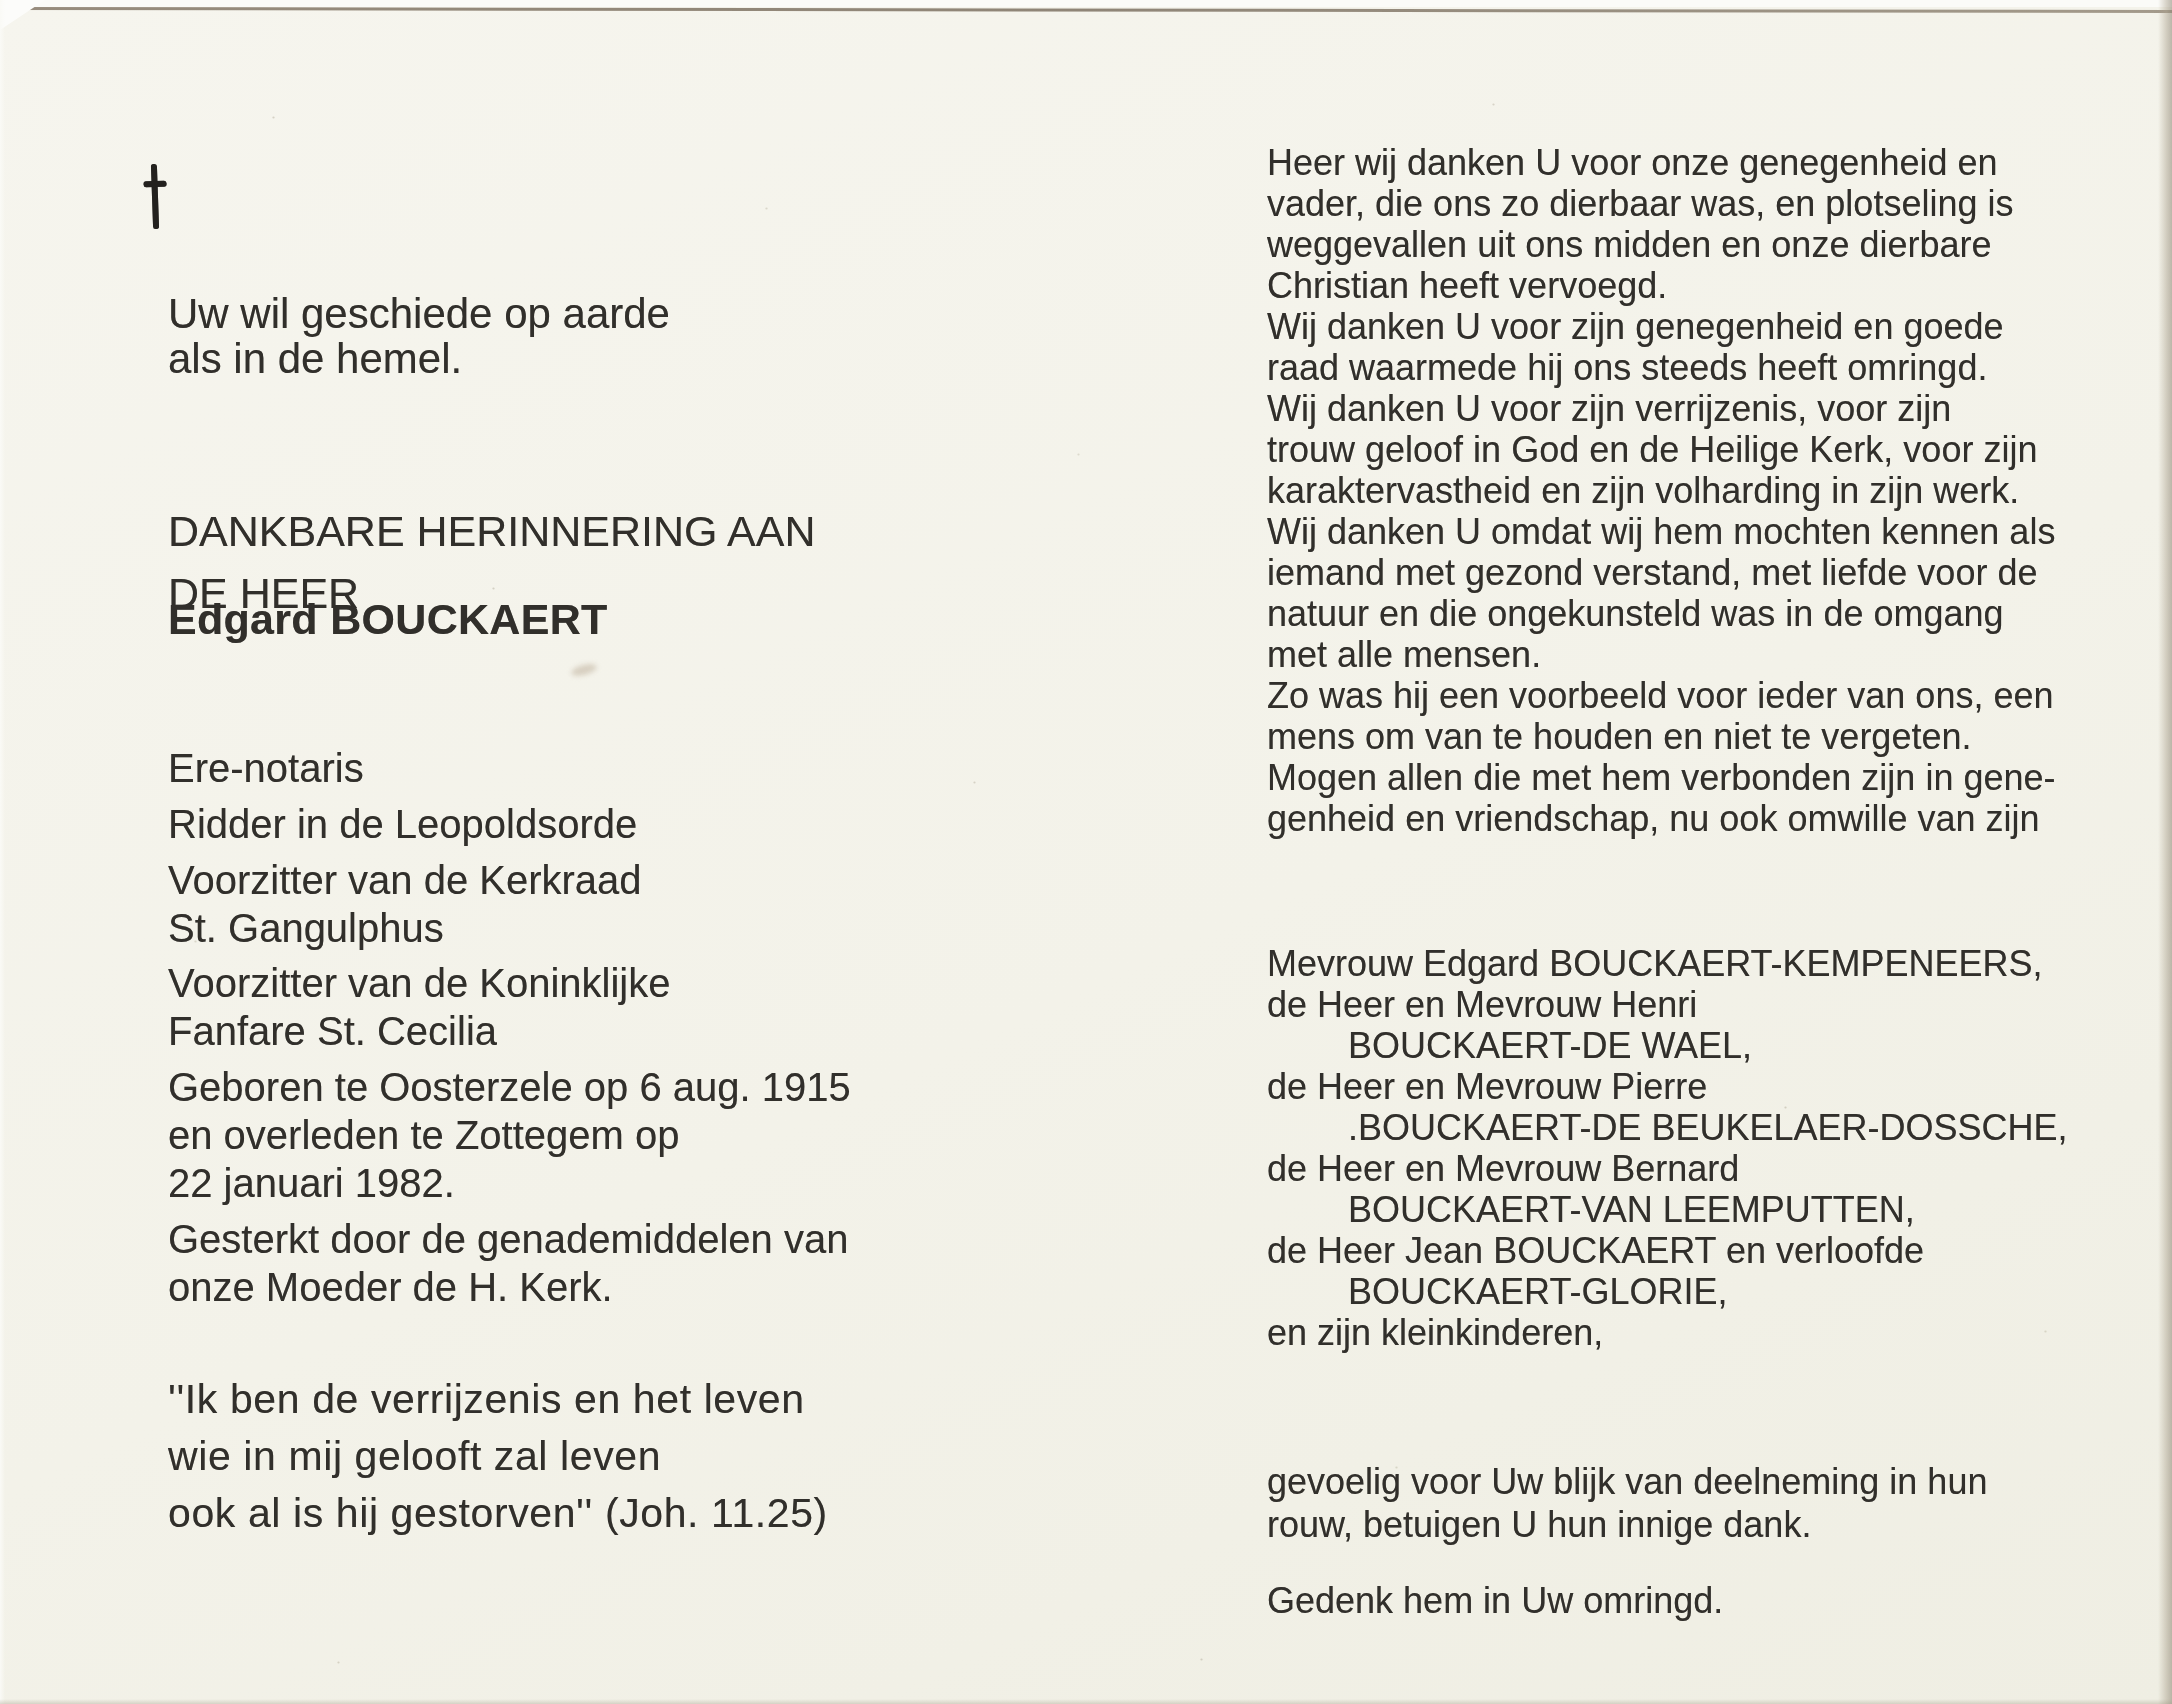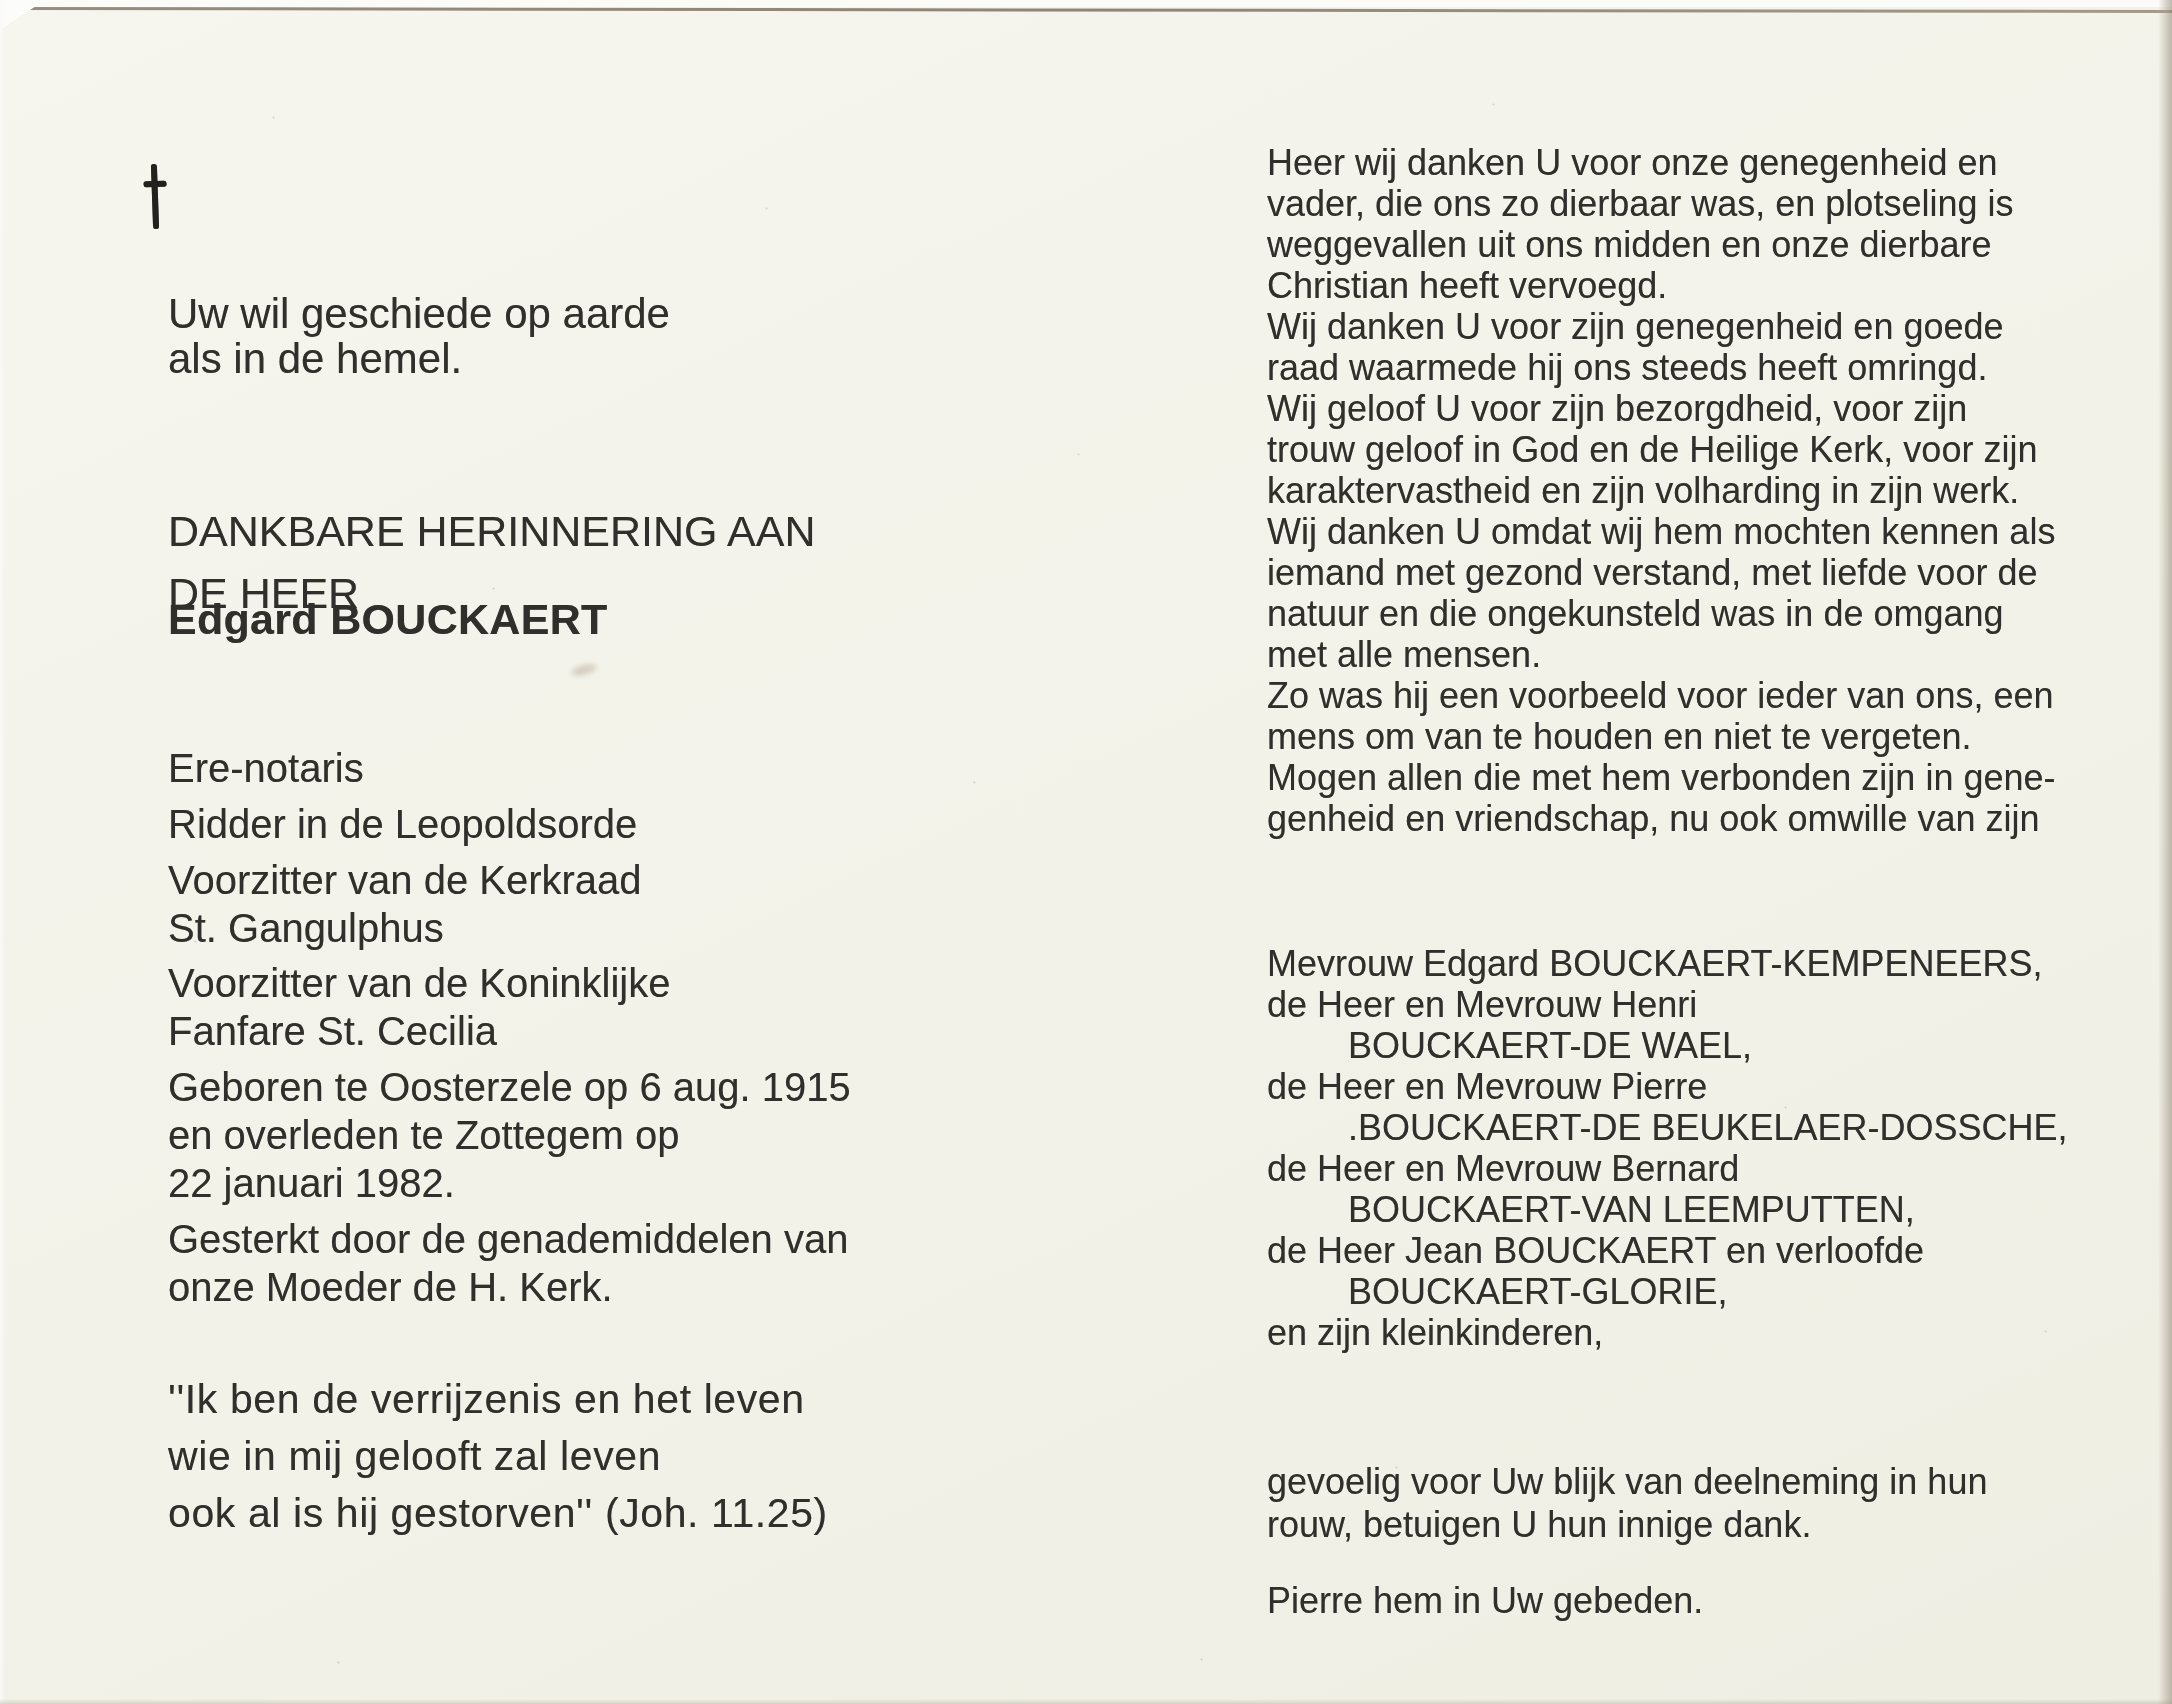--- a/index.html
+++ b/index.html
@@ -203,21 +203,21 @@
   </div>
 
   <div>
     <div class="prayer">
         <div class="line">Heer wij danken U voor onze genegenheid en</div>
         <div class="line">vader, die ons zo dierbaar was, en plotseling is</div>
         <div class="line">weggevallen uit ons midden en onze dierbare</div>
         <div class="line">Christian heeft vervoegd.</div>
         <div class="line">Wij danken U voor zijn genegenheid en goede</div>
         <div class="line">raad waarmede hij ons steeds heeft omringd.</div>
-        <div class="line">Wij geloof U voor zijn bezorgdheid, voor zijn</div>
+        <div class="line">Wij danken U voor zijn verrijzenis, voor zijn</div>
         <div class="line">trouw geloof in God en de Heilige Kerk, voor zijn</div>
         <div class="line">karaktervastheid en zijn volharding in zijn werk.</div>
         <div class="line">Wij danken U omdat wij hem mochten kennen als</div>
         <div class="line">iemand met gezond verstand, met liefde voor de</div>
         <div class="line">natuur en die ongekunsteld was in de omgang</div>
         <div class="line">met alle mensen.</div>
         <div class="line">Zo was hij een voorbeeld voor ieder van ons, een</div>
         <div class="line">mens om van te houden en niet te vergeten.</div>
         <div class="line">Mogen allen die met hem verbonden zijn in gene-</div>
         <div class="line">genheid en vriendschap, nu ook omwille van zijn</div>
@@ -231,17 +231,17 @@
         <div class="line">de Heer en Mevrouw Bernard</div>
         <div class="line indent">BOUCKAERT-VAN LEEMPUTTEN,</div>
         <div class="line">de Heer Jean BOUCKAERT en verloofde</div>
         <div class="line indent">BOUCKAERT-GLORIE,</div>
         <div class="line">en zijn kleinkinderen,</div>
       </div>
     <div class="thanks">
         <div class="line">gevoelig voor Uw blijk van deelneming in hun</div>
         <div class="line">rouw, betuigen U hun innige dank.</div>
       </div>
-    <div class="closing">Pierre hem in Uw gebeden.</div>
+    <div class="closing">Gedenk hem in Uw omringd.</div>
   </div>
 
 </div>
 
 
 </body></html>

